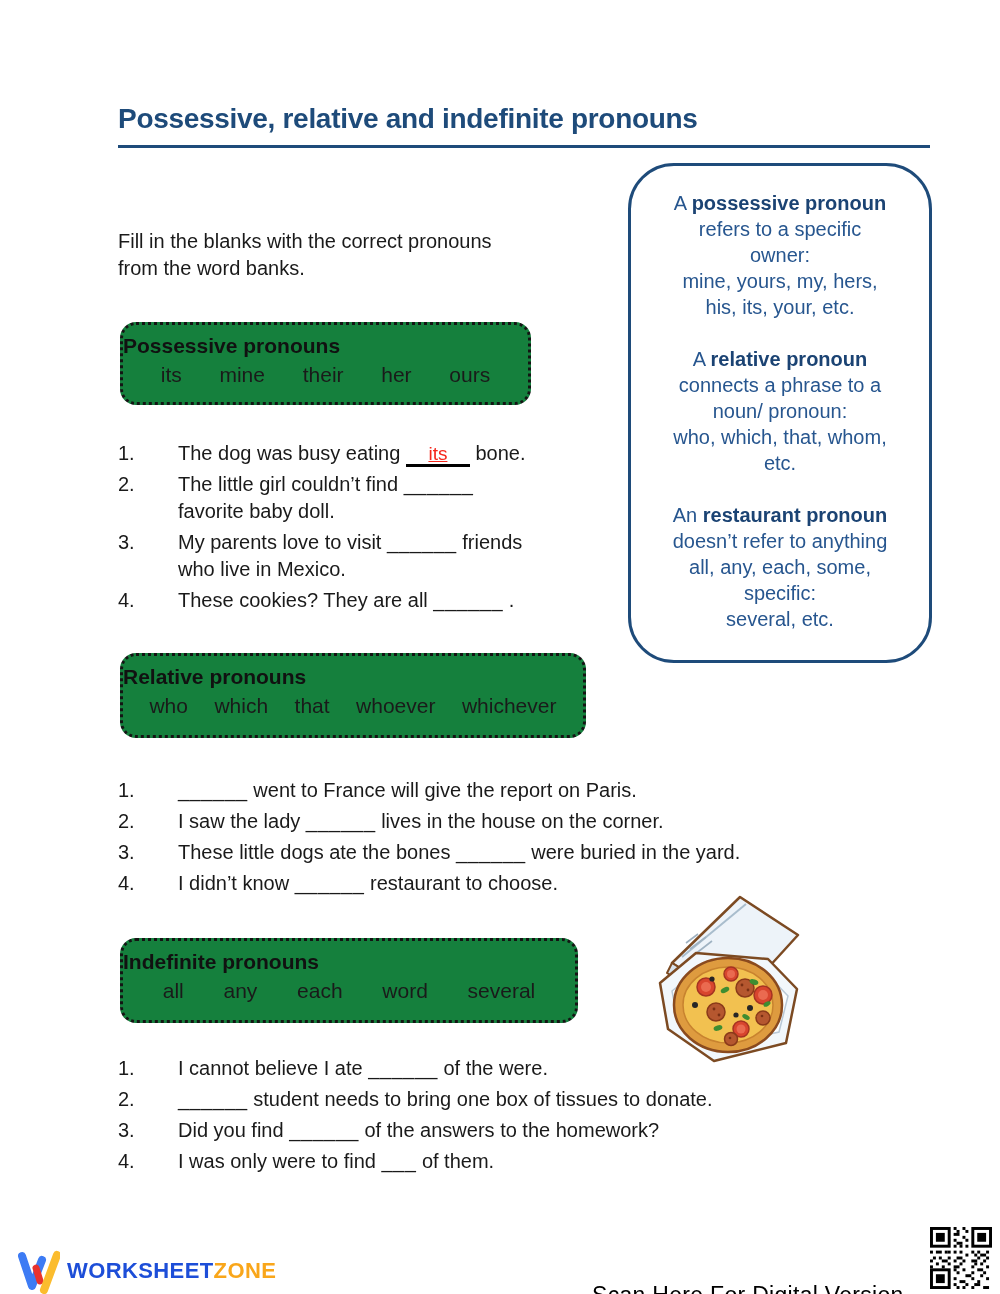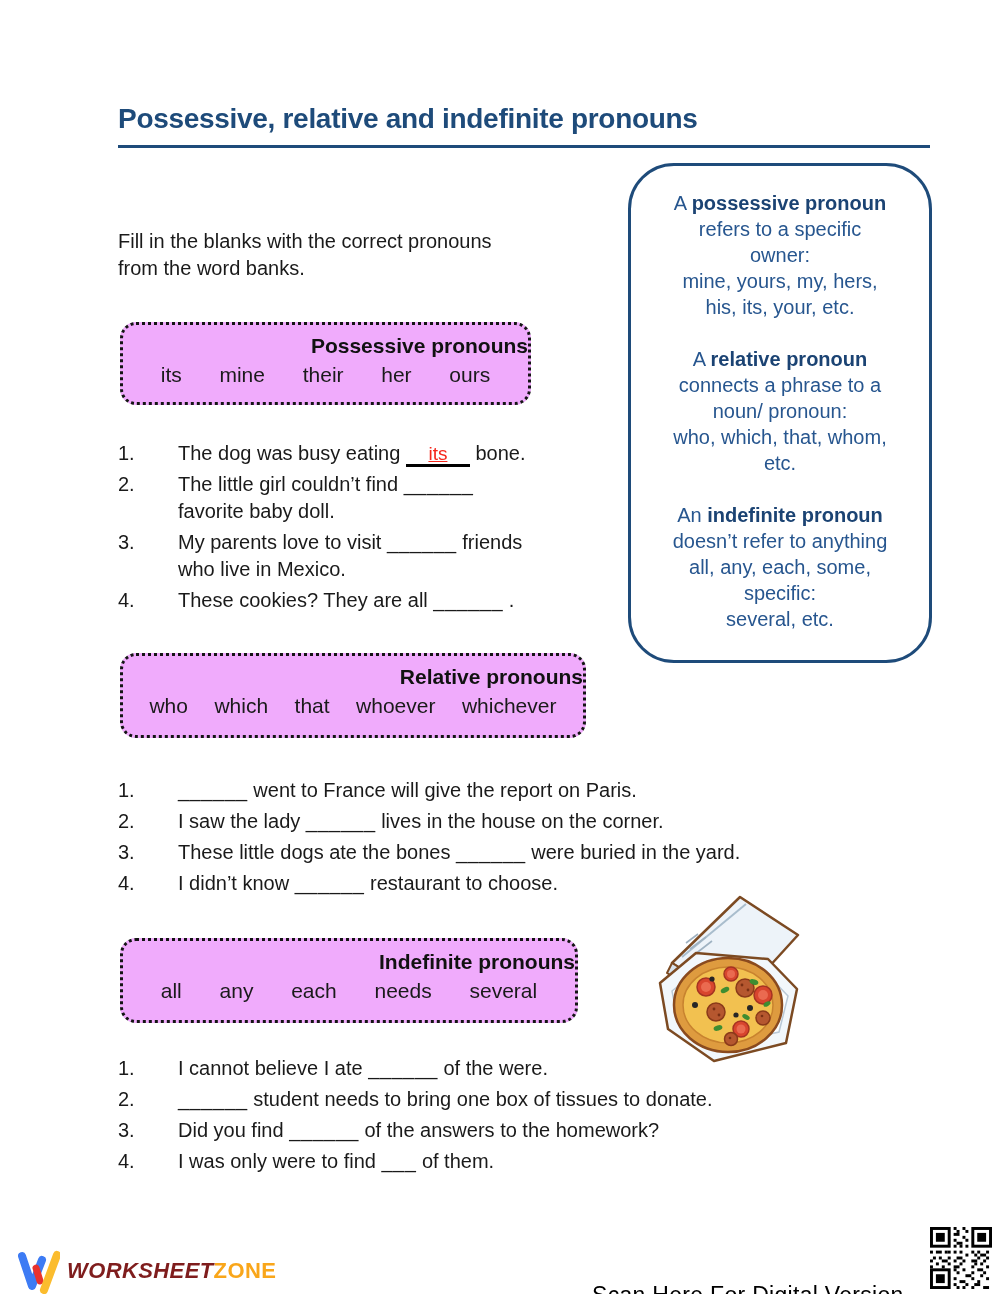--- a/index.html
+++ b/index.html
@@ -25,21 +25,21 @@
     position:absolute; left:628px; top:163px; width:304px; height:500px;
     border:3px solid #1E4B7A; border-radius:46px;
     padding:24px 12px 0 12px; text-align:center;
     color:#27568F; font-size:20px; line-height:26px;
   }
   .info-section { margin-bottom:26px; }
   .info-head strong { font-weight:700; color:#1B4373; }
 
   .bank {
     position:absolute; border:3px dotted #141414; border-radius:16px;
-    text-align:right; padding-top:9px; background:#f0abfc;
+    text-align:left; padding-top:9px; background:#15803d;
   }
   .bank1 { left:120px; top:322px; width:411px; height:83px; }
   .bank2 { left:120px; top:653px; width:466px; height:85px; }
   .bank3 { left:120px; top:938px; width:458px; height:85px; }
   .bank-title { font-size:21px; font-weight:700; color:#111; }
   .bank-words { display:flex; justify-content:space-evenly; font-size:21px; margin-top:5px; color:#1a1a1a; }
 
   .ex-list { position:absolute; }
   .list1 { left:118px; top:440px; width:640px; }
   .list2 { left:118px; top:777px; width:820px; }
@@ -51,21 +51,21 @@
   .answer-line {
     display:inline-block; width:64px; height:25px; text-align:center;
     border-bottom:3px solid #000; line-height:22px; vertical-align:baseline;
   }
   .answer-text { color:#F5271C; text-decoration:underline; font-size:19px; }
 
   .pizza { position:absolute; left:646px; top:891px; }
 
   .logo { position:absolute; left:18px; top:1248px; display:flex; align-items:center; }
   .logo-text { font-size:22px; font-weight:700; letter-spacing:0.4px; margin-left:7px; }
-  .logo-text .part1 { color:#7f1d1d;font-style:italic; }
+  .logo-text .part1 { color:#1d4ed8; }
   .logo-text .part2 { color:#F9A61A; }
   .scan-text { position:absolute; left:592px; top:1282px; font-size:23px; color:#000000; letter-spacing:0.3px; }
   .qr { position:absolute; left:930px; top:1226px; }
 </style>
 </head>
 <body>
 
 <div class="page">
 
   <h1 class="title">Possessive, relative and indefinite pronouns</h1>
@@ -82,21 +82,21 @@
       <div>his, its, your, etc.</div>
     </div>
     <div class="info-section">
       <div class="info-head"><span>A</span> <strong>relative pronoun</strong></div>
       <div>connects a phrase to a</div>
       <div>noun/ pronoun:</div>
       <div>who, which, that, whom,</div>
       <div>etc.</div>
     </div>
     <div class="info-section">
-      <div class="info-head"><span>An</span> <strong>indefinite pronoun</strong></div>
+      <div class="info-head"><span>An</span> <strong>restaurant pronoun</strong></div>
       <div>doesn’t refer to anything</div>
       <div>all, any, each, some,</div>
       <div>specific:</div>
       <div>several, etc.</div>
     </div>
   </aside>
 
   <div class="bank bank1">
     <div class="bank-title">Possessive pronouns</div>
     <div class="bank-words">
@@ -189,21 +189,21 @@
       </div>
     </div>
   </div>
 
   <div class="bank bank3">
     <div class="bank-title">Indefinite pronouns</div>
     <div class="bank-words">
       <span>all</span>
       <span>any</span>
       <span>each</span>
-      <span>needs</span>
+      <span>word</span>
       <span>several</span>
     </div>
   </div>
 
   <svg class="pizza" width="160" height="176" viewBox="0 0 160 176" aria-hidden="true">
     <polygon points="26,72 94,6 152,44 90,112" fill="#EDF3F9" stroke="#7C4A22" stroke-width="2.5" stroke-linejoin="round"></polygon>
     <line x1="36" y1="66" x2="100" y2="13" stroke="#A9BDCD" stroke-width="2"></line>
     <path d="M44 58 l16 -12 M48 64 l18 -14 M40 52 l12 -9" stroke="#9FB2C2" stroke-width="1.6" fill="none"></path>
     <polygon points="26,72 90,112 84,122 21,82" fill="#D7E2EC" stroke="#7C4A22" stroke-width="2" stroke-linejoin="round"></polygon>
     <polygon points="14,92 50,62 122,68 151,98 140,152 68,170 22,138" fill="#F2F7FB" stroke="#7C4A22" stroke-width="2.5" stroke-linejoin="round"></polygon>

